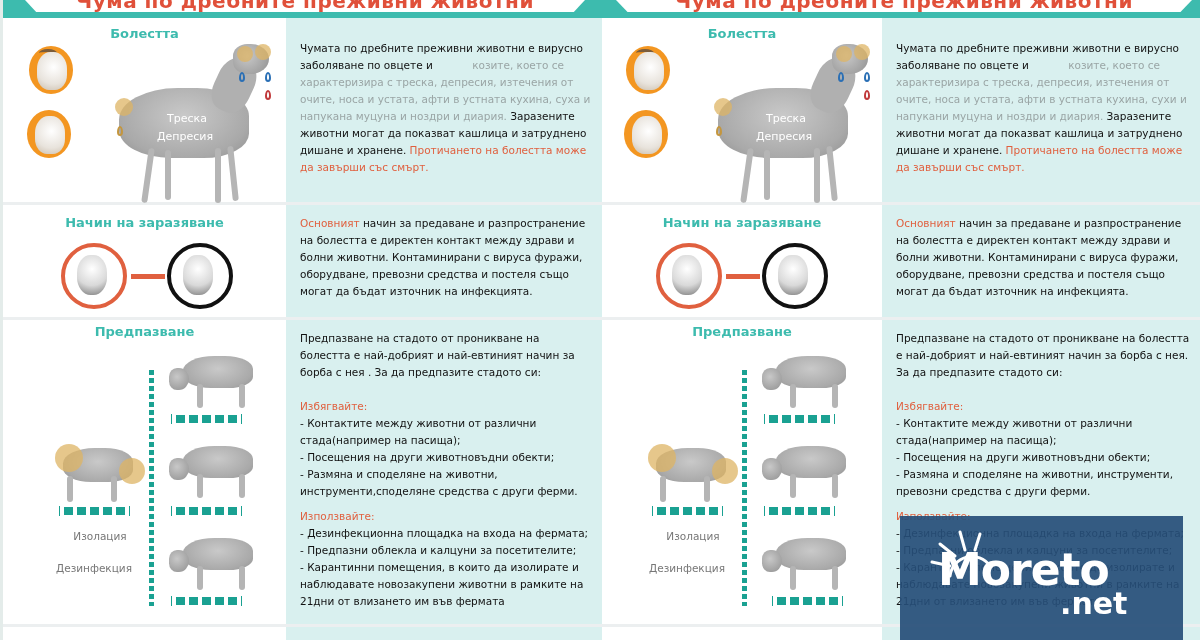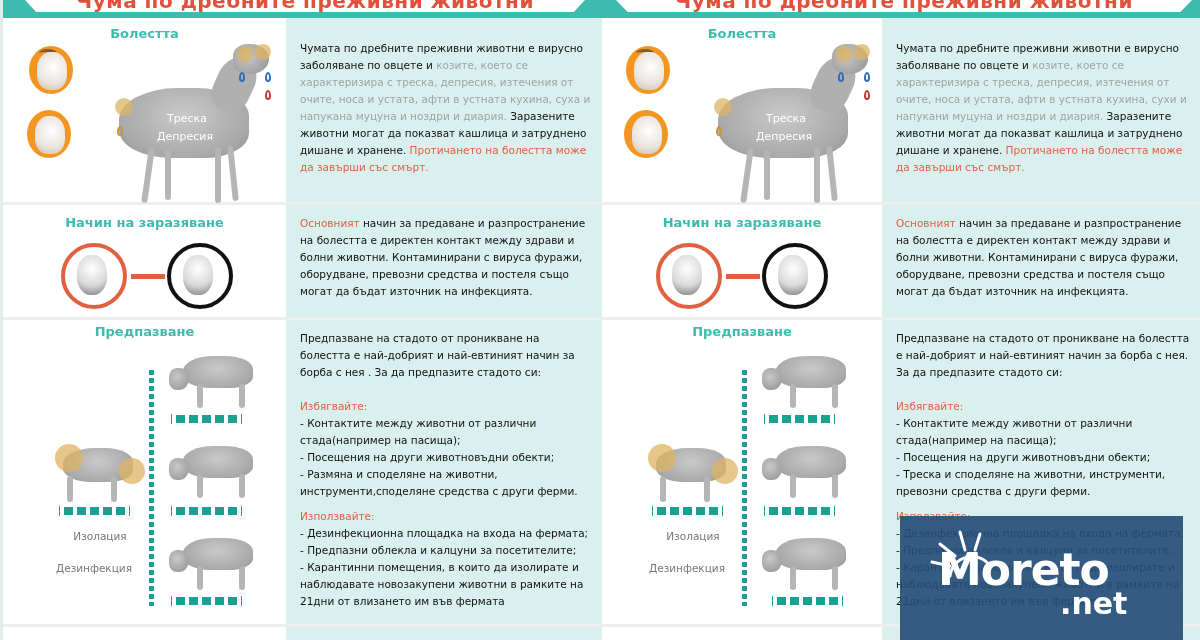--- a/index.html
+++ b/index.html
@@ -22,21 +22,21 @@
   .row .media { position: absolute; top: 0; bottom: 0; left: 0; }
   .row .text-col { position: absolute; top: 0; bottom: 0; background: #d9f0ef; }
   .panel.left .media { width: 283px; }
   .panel.left .text-col { left: 283px; right: 0; }
   .panel.right .media { width: 280px; }
   .panel.right .text-col { left: 280px; right: 0; }
 
   .section-title { position: absolute; left: 0; right: 0; text-align: center; color: #3dbbae;
     font-weight: bold; font-size: 13px; }
   .body-text { position: absolute; left: 14px; right: 10px; font-size: 10.5px; line-height: 17px; color: #222; }
-  .body-text .muted { color: #9aa5a5; }
+  .body-text .muted { color: #9aa5a5; margin-left: 36px; }
   .body-text .accent { color: #e0603f; }
   .body-text .bold { color: #111; }
   .body-text p { margin: 0; }
   .body-text .gap { height: 17px; }
 
   .row1 { top: 18px; height: 187px; }
   .row2 { top: 205px; height: 115px; }
   .row3 { top: 320px; height: 307px; }
   .row4 { top: 627px; height: 40px; border-bottom: none; }
 
@@ -365,21 +365,21 @@
       <div class="prev-label" style="left:36px;top:210px;">Изолация</div>
       <div class="prev-label" style="left:30px;top:242px;">Дезинфекция</div>
     </div>
     <div class="text-col">
       <div class="body-text" style="top:10px;">
         <p class="bold">Предпазване на стадото от проникване на болестта е най-добрият и най-евтиният начин за борба с нея. За да предпазите стадото си:</p>
         <div class="gap"></div>
         <p class="accent">Избягвайте:</p>
         <p class="bold">- Контактите между животни от различни стада(например на пасища);</p>
         <p class="bold">- Посещения на други животновъдни обекти;</p>
-        <p class="bold">- Треска и споделяне на животни, инструменти, превозни средства с други ферми.</p>
+        <p class="bold">- Размяна и споделяне на животни, инструменти, превозни средства с други ферми.</p>
         <div class="gap" style="height:8px;"></div>
         <p class="accent">Използвайте:</p>
         <p class="bold">- Дезинфекционна площадка на входа на фермата;</p>
         <p class="bold">- Предпазни облекла и калцуни за посетителите;</p>
         <p class="bold">- Карантинни помещения, в които да изолирате и наблюдавате новозакупени животни в рамките на 21дни от влизането им във фермата</p>
       </div>
     </div>
   </div>
 
   <div class="row row4">

